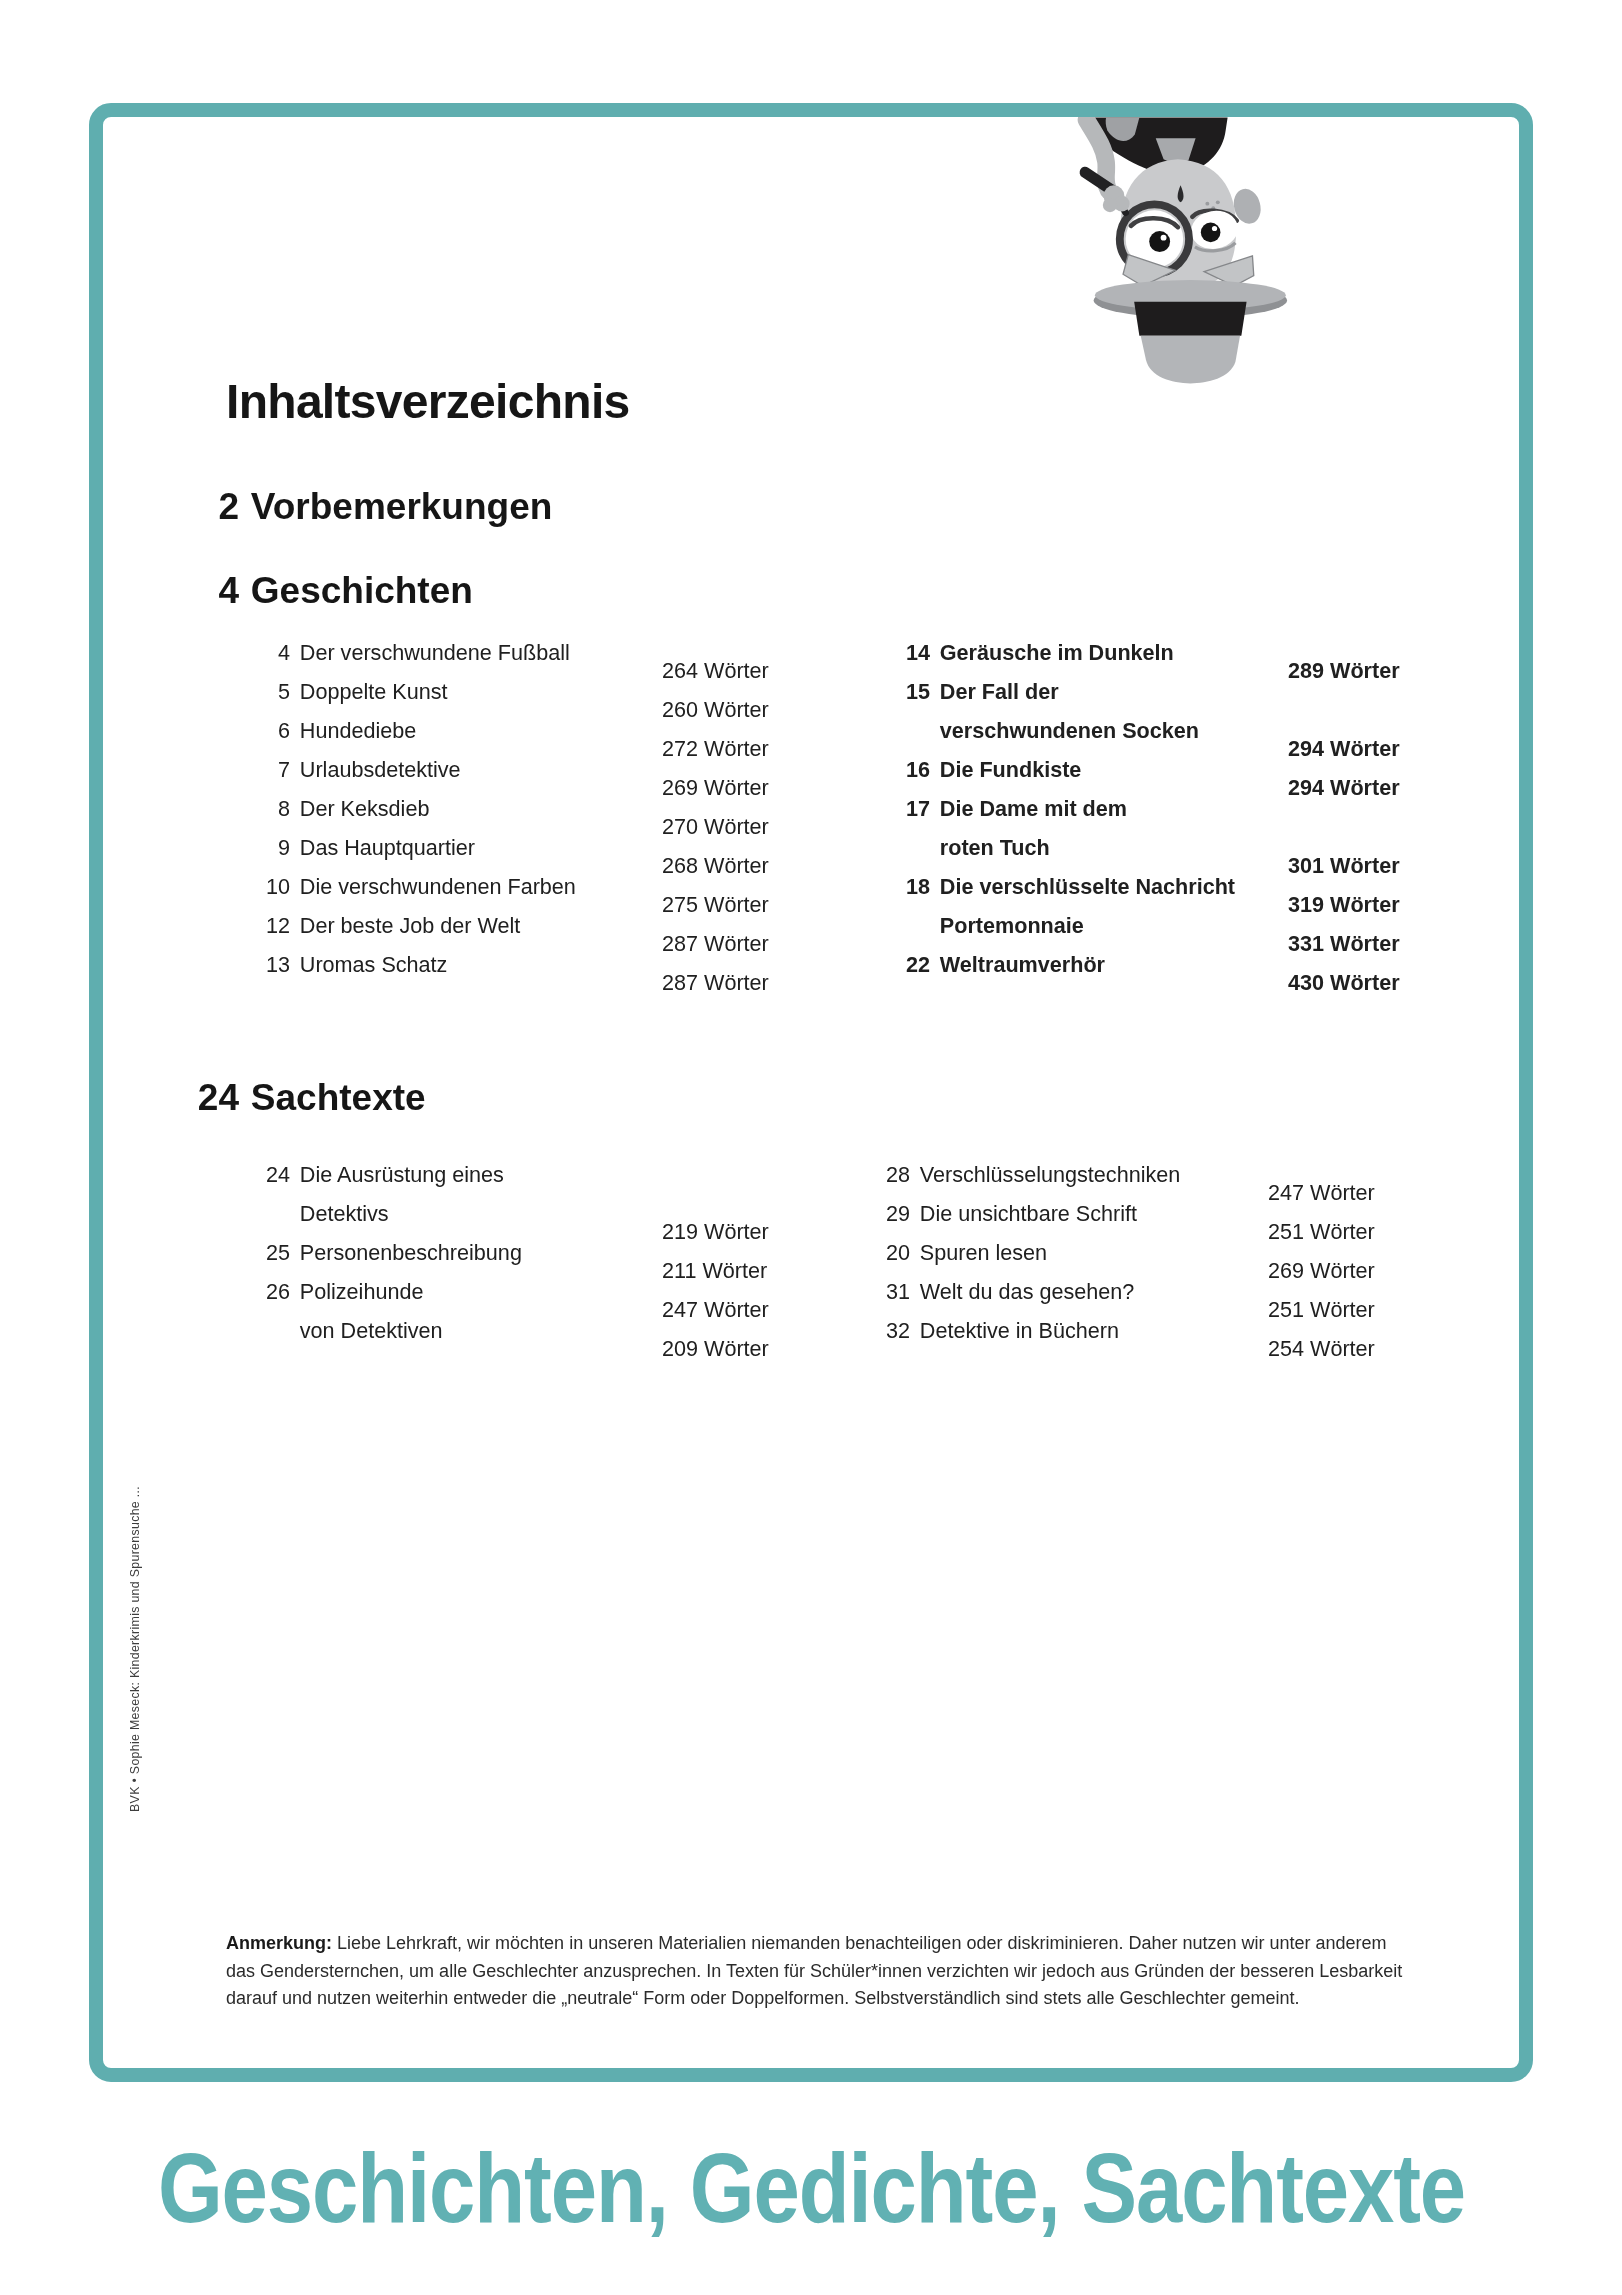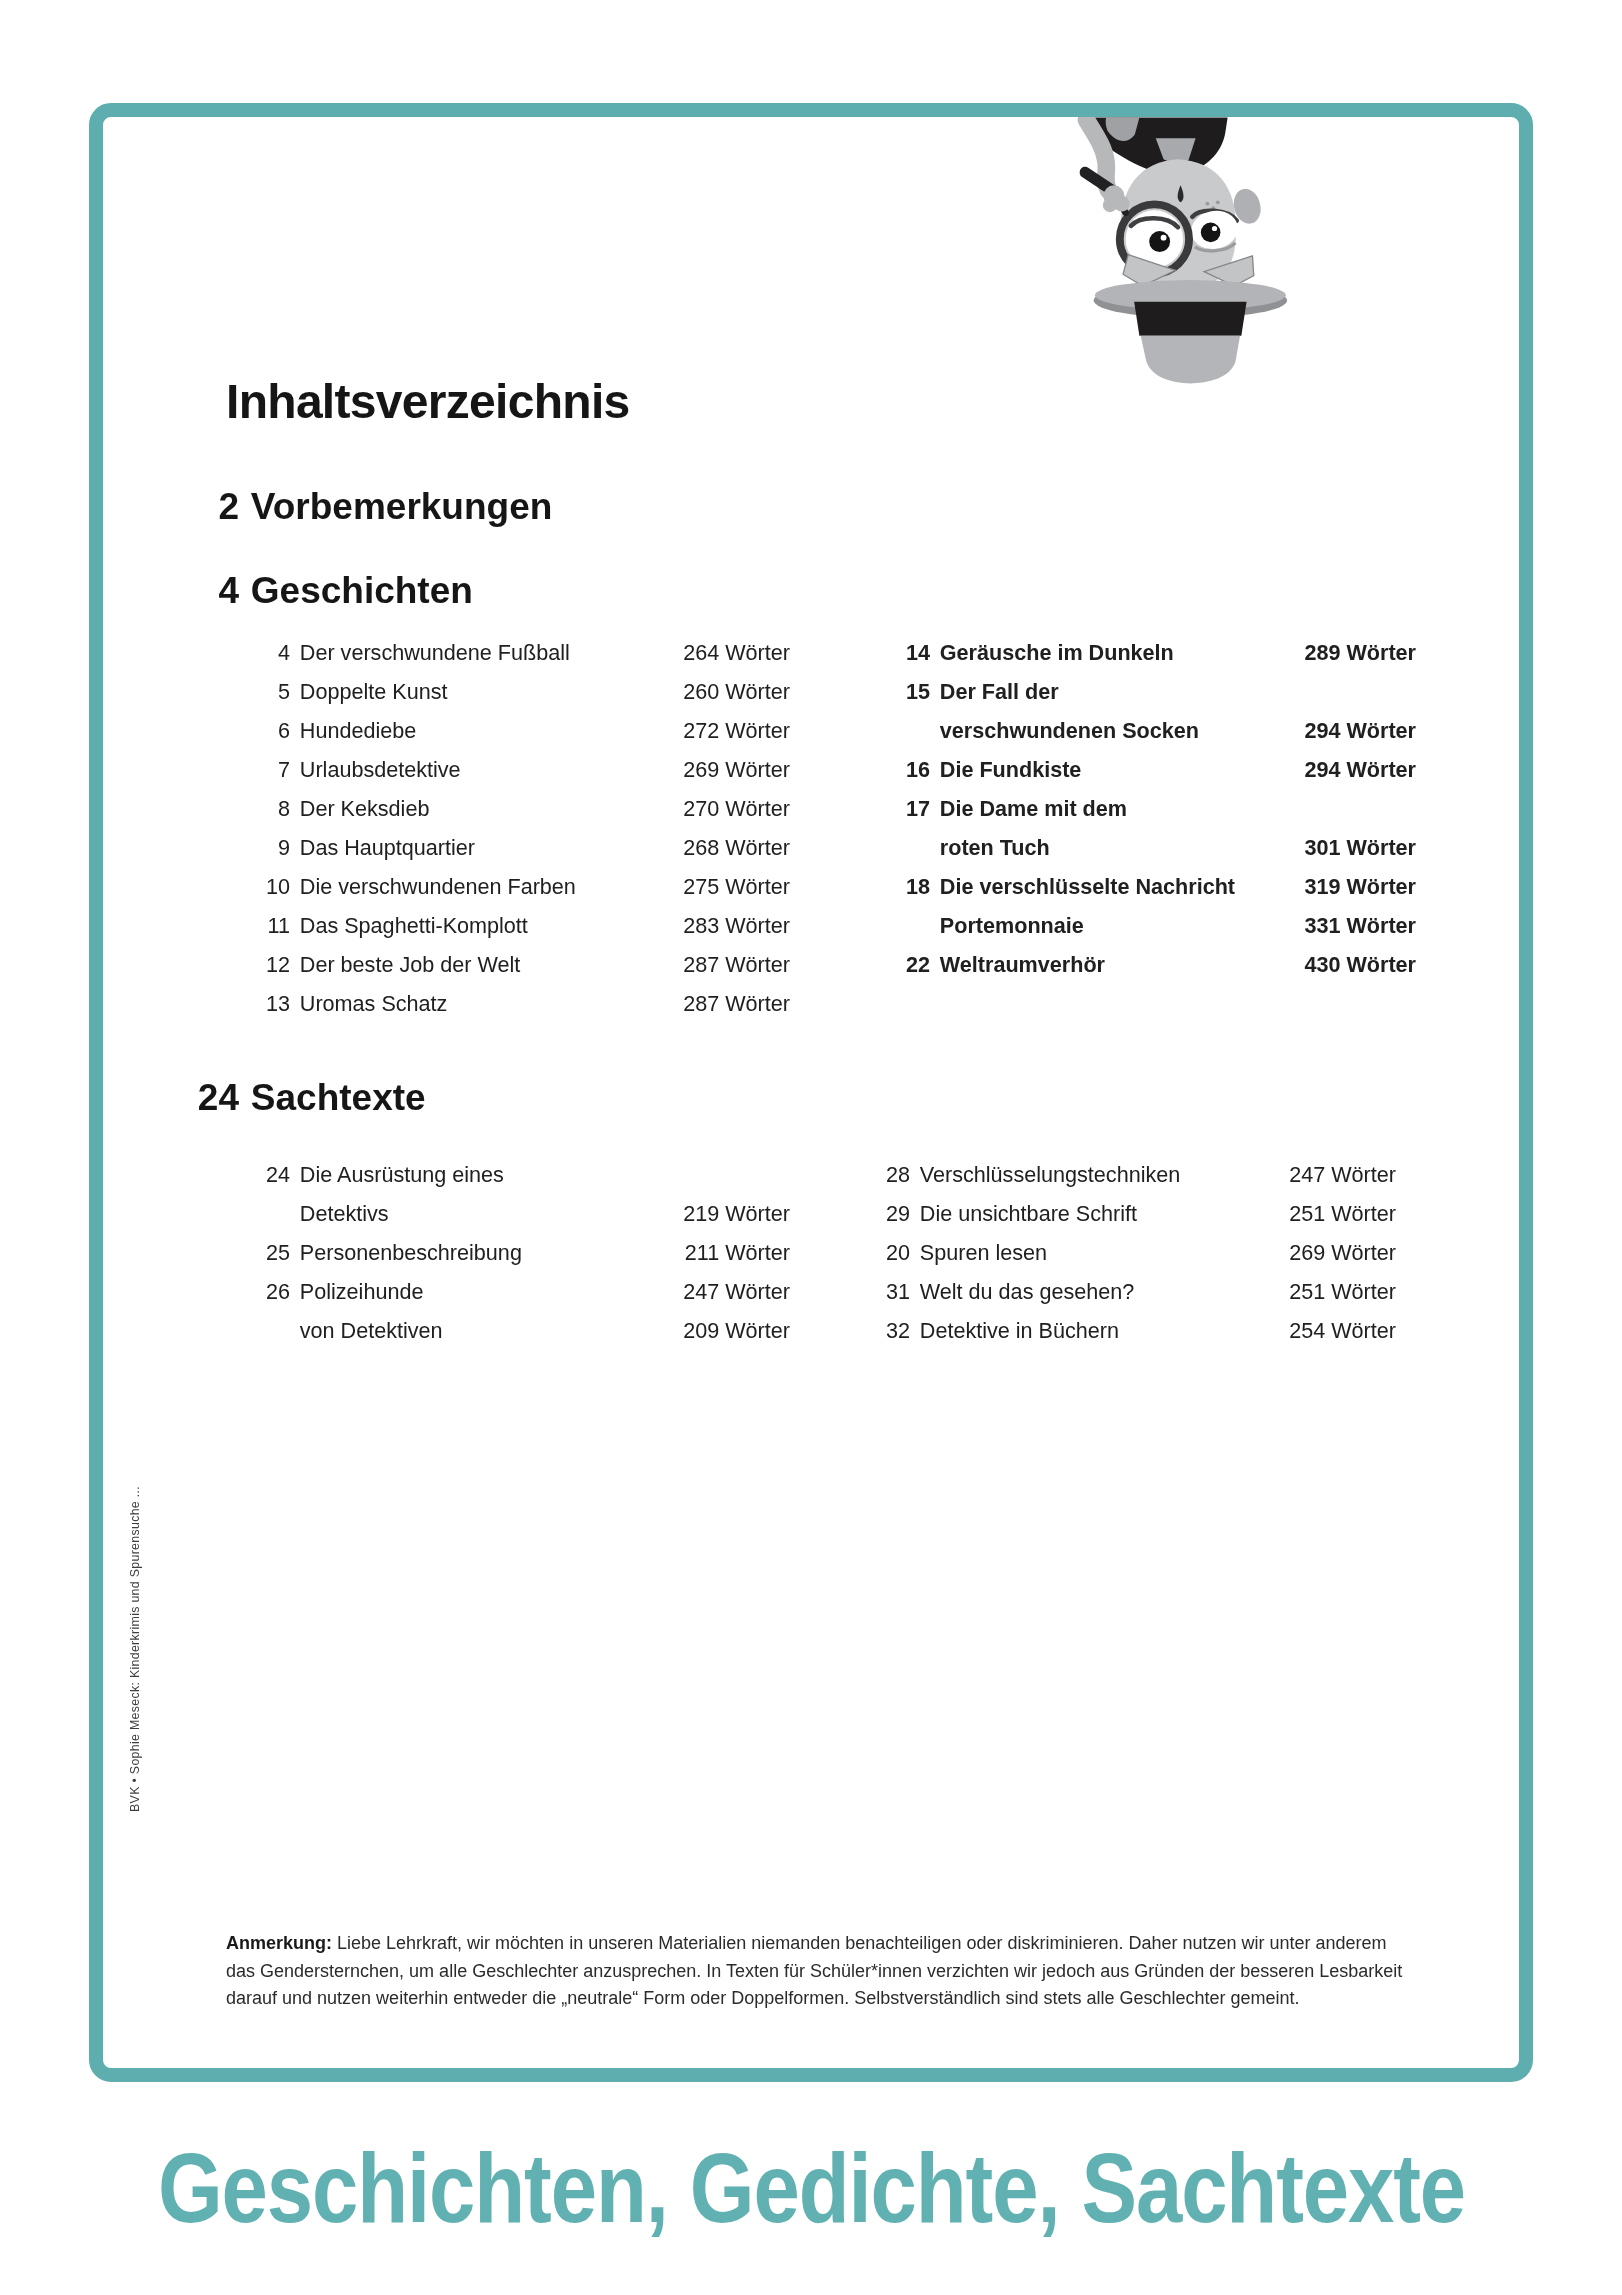--- a/index.html
+++ b/index.html
@@ -28,21 +28,21 @@
   .toc-col{position:absolute;}
   .col-g-left{left:249px;top:633px;width:541px;}
   .col-g-right{left:889px;top:633px;width:527px;font-weight:bold;}
   .col-s-left{left:249px;top:1155px;width:541px;}
   .col-s-right{left:869px;top:1155px;width:527px;}
   .trow{
     display:grid;grid-template-columns:41px 1fr 128px;column-gap:9.8px;
     height:39px;line-height:39px;font-size:21.6px;white-space:nowrap;
   }
   .tno{text-align:right;}
-  .twords{text-align:right;}
+  .twords{margin-top:18px;}
   .note{
     position:absolute;left:226px;top:1912px;width:1178px;
     font-size:18px;line-height:27.5px;color:#2b2b2b;
   }
   .note b{color:#1a1a1a;}
   .sidebar-text{
     position:absolute;left:128px;top:1521px;height:291px;
     writing-mode:vertical-rl;transform:rotate(180deg);
     font-size:12.4px;letter-spacing:0.3px;color:#3d3d3d;white-space:nowrap;
   }
@@ -153,25 +153,20 @@
         <span class="tno">9</span>
         <span class="ttitle">Das Hauptquartier</span>
         <span class="twords">268 Wörter</span>
       </div>
       <div class="trow">
         <span class="tno">10</span>
         <span class="ttitle">Die verschwundenen Farben</span>
         <span class="twords">275 Wörter</span>
       </div>
       <div class="trow">
-        <span class="tno">11</span>
-        <span class="ttitle">Das Spaghetti-Komplott</span>
-        <span class="twords">283 Wörter</span>
-      </div>
-      <div class="trow">
         <span class="tno">12</span>
         <span class="ttitle">Der beste Job der Welt</span>
         <span class="twords">287 Wörter</span>
       </div>
       <div class="trow">
         <span class="tno">13</span>
         <span class="ttitle">Uromas Schatz</span>
         <span class="twords">287 Wörter</span>
       </div>
     </div>

